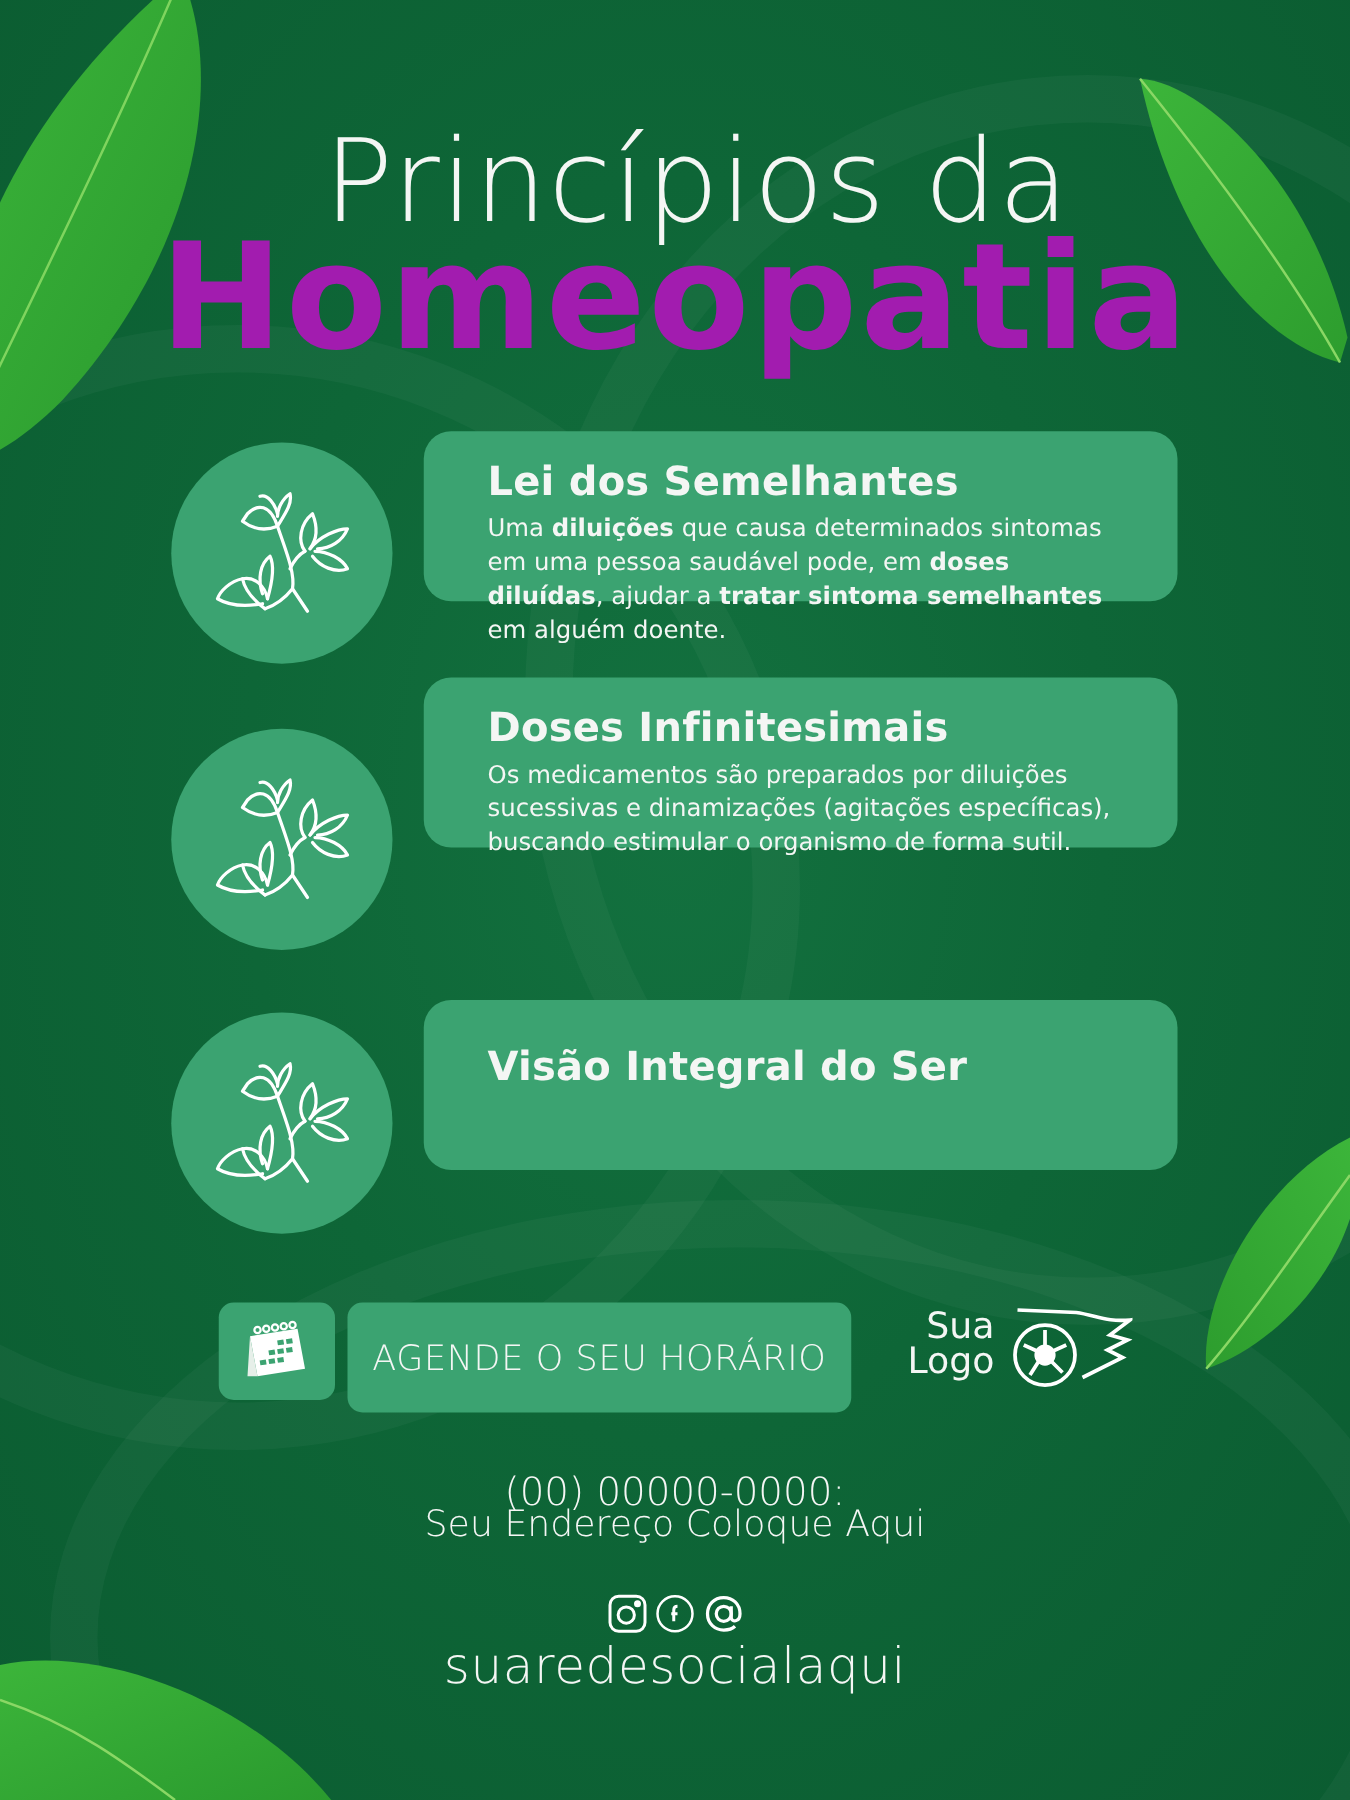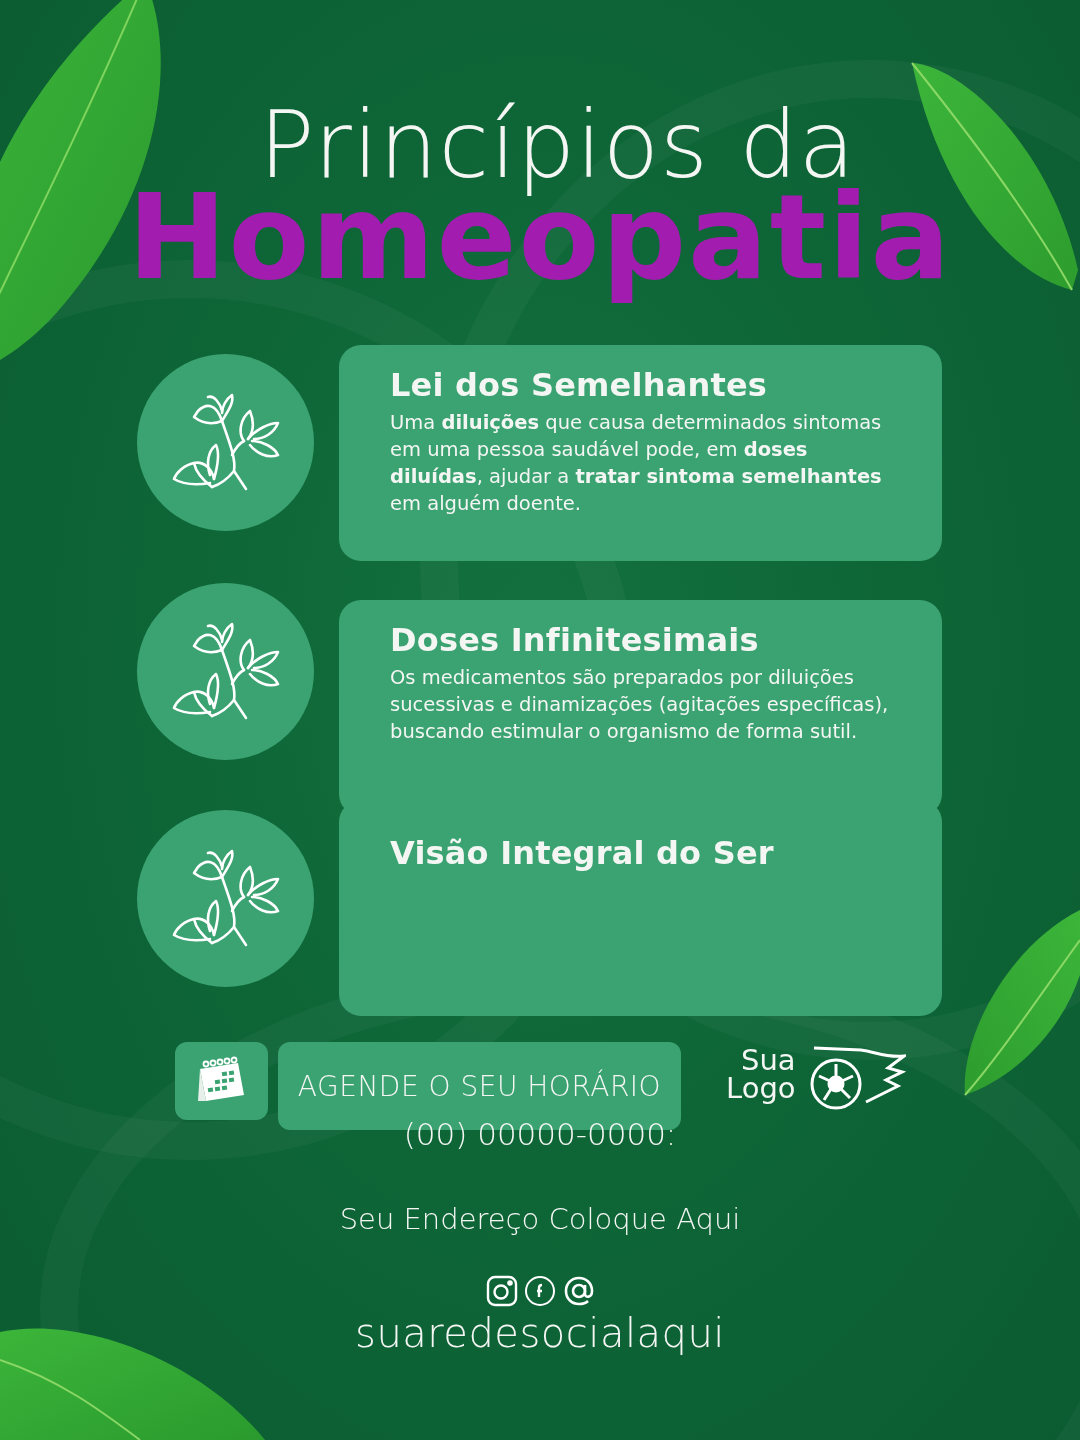--- a/index.html
+++ b/index.html
@@ -26,21 +26,21 @@
     position: absolute; left: 0; width: 1080px; top: 168px;
     text-align: center; font-size: 118px; font-weight: bold; letter-spacing: 2px;
     font-family: "DejaVu Sans", sans-serif; color: #a21caf;
   }
 
   .circle {
     position: absolute; left: 137px; width: 177px; height: 177px; border-radius: 50%;
     background: #3ba371; display: flex; align-items: center; justify-content: center;
   }
   .card {
-    position: absolute; left: 339px; width: 603px; height: 216px; border-radius: 22px;
+    position: absolute; left: 339px; width: 603px; height: 136px; border-radius: 22px;
     background: #3ba371; padding: 20px 40px 0 51px;
   }
   .card-title {
     font-size: 32px; font-weight: bold; color: #f4f6f4; line-height: 40px;
     margin-bottom: 4px; letter-spacing: 0.2px;
   }
   .card-body {
     font-size: 19.5px; line-height: 27px; color: #f4f6f4; font-weight: normal;
   }
   .card-body b { font-weight: bold; }
@@ -65,21 +65,21 @@
     position: absolute; left: 0; top: 0; font-size: 29px; line-height: 28px;
     font-family: "DejaVu Sans", sans-serif; color: #f4f6f4; font-weight: 500;
   }
   .logo-text span { display: block; }
   .logo-text .l1 { padding-left: 15px; }
 
   .contact {
     position: absolute; left: 0; width: 1080px; text-align: center;
     font-family: "DejaVu Sans", sans-serif; color: #f4f6f4;
   }
-  .phone { top: 1116px; font-size: 31px; font-weight: 300; }
+  .phone { top: 1176px; font-size: 31px; font-weight: 300; }
   .address { top: 1202px; font-size: 29px; font-weight: 300; }
   .social-icons {
     position: absolute; left: 486px; top: 1274px; width: 110px; height: 34px;
     display: flex; gap: 6px; align-items: center;
   }
   .handle { top: 1310px; font-size: 40px; font-weight: 300; letter-spacing: 0.5px; }
 </style>
 </head>
 <body>
 
@@ -166,21 +166,21 @@
     <path d="M38 8 C 44 6, 50 14, 52 22"></path>
     <path d="M52 32 C 58 22, 64 14, 62 6 C 56 10, 52 18, 52 24"></path>
     <path d="M74 52 C 68 44, 70 30, 80 22 C 84 32, 84 42, 78 50"></path>
     <path d="M78 50 C 86 40, 100 34, 108 34 C 104 44, 94 50, 84 50"></path>
     <path d="M82 52 C 92 52, 104 58, 108 66 C 98 70, 86 64, 80 56"></path>
     <path d="M42 98 C 34 92, 26 84, 24 74 C 34 72, 42 80, 44 90"></path>
     <path d="M44 90 C 48 76, 50 64, 46 56 C 38 62, 36 74, 40 86"></path>
     <path d="M24 74 C 14 76, 6 84, 4 90 C 14 96, 28 96, 40 94"></path>
   </svg>
 </div>
-<div class="card" style="top:600px;">
+<div class="card" style="top:542px;">
   <div class="card-title">Doses Infinitesimais</div>
   <div class="card-body">Os medicamentos são preparados por diluições sucessivas e dinamizações (agitações específicas), buscando estimular o organismo de forma sutil.</div>
 </div>
 
 <div class="circle" style="top:810px;">
   <svg width="112" height="108" viewBox="0 0 112 108" fill="none" stroke="#fff" stroke-width="2.6" stroke-linecap="round" stroke-linejoin="round">
     <path d="M52 32 C 60 55, 66 70, 64 82 L 76 100"></path>
     <path d="M64 82 C 56 92, 48 96, 42 98"></path>
     <path d="M62 66 C 66 58, 70 54, 74 52"></path>
     <path d="M28 22 C 36 14, 46 14, 52 32 C 42 36, 32 34, 24 28 Z"></path>

